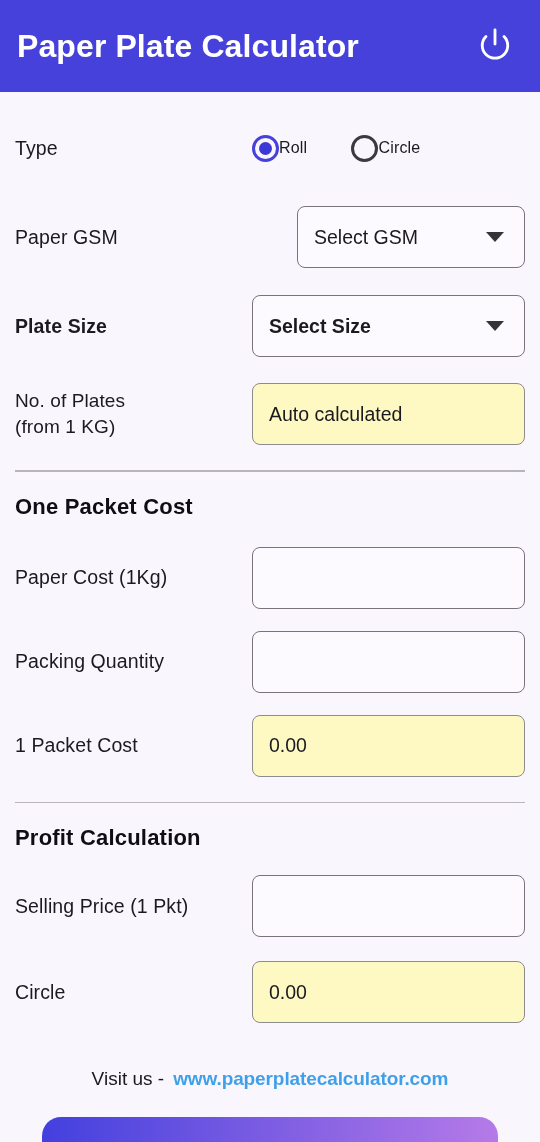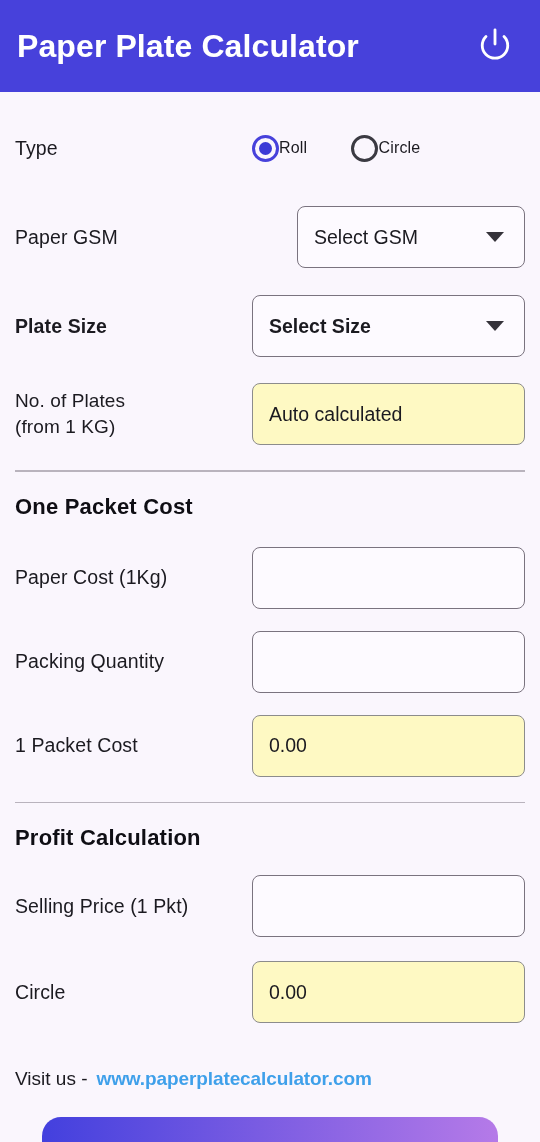--- a/index.html
+++ b/index.html
@@ -156,20 +156,21 @@
     font-weight: 700;
     color: #0f0e14;
     letter-spacing: 0.2px;
     margin-top: 22px;
   }
 
   
   .visit-row {
     display: flex;
     align-items: baseline;
+    justify-content: center;
     margin-top: 45px;
     gap: 9px;
   }
   .visit-label {
     font-size: 19px;
     color: #1b1a20;
   }
   .visit-link {
     font-size: 19px;
     font-weight: 700;

